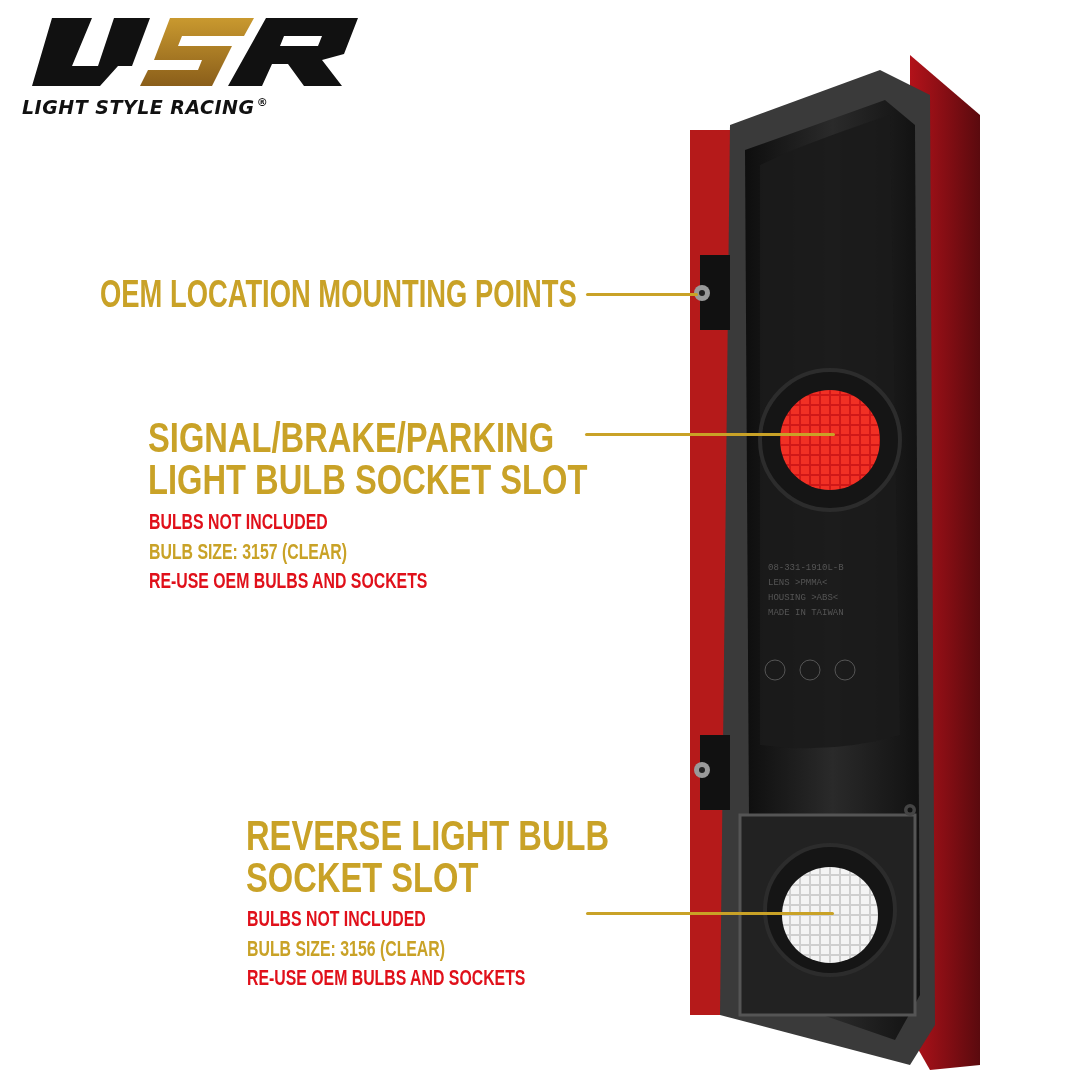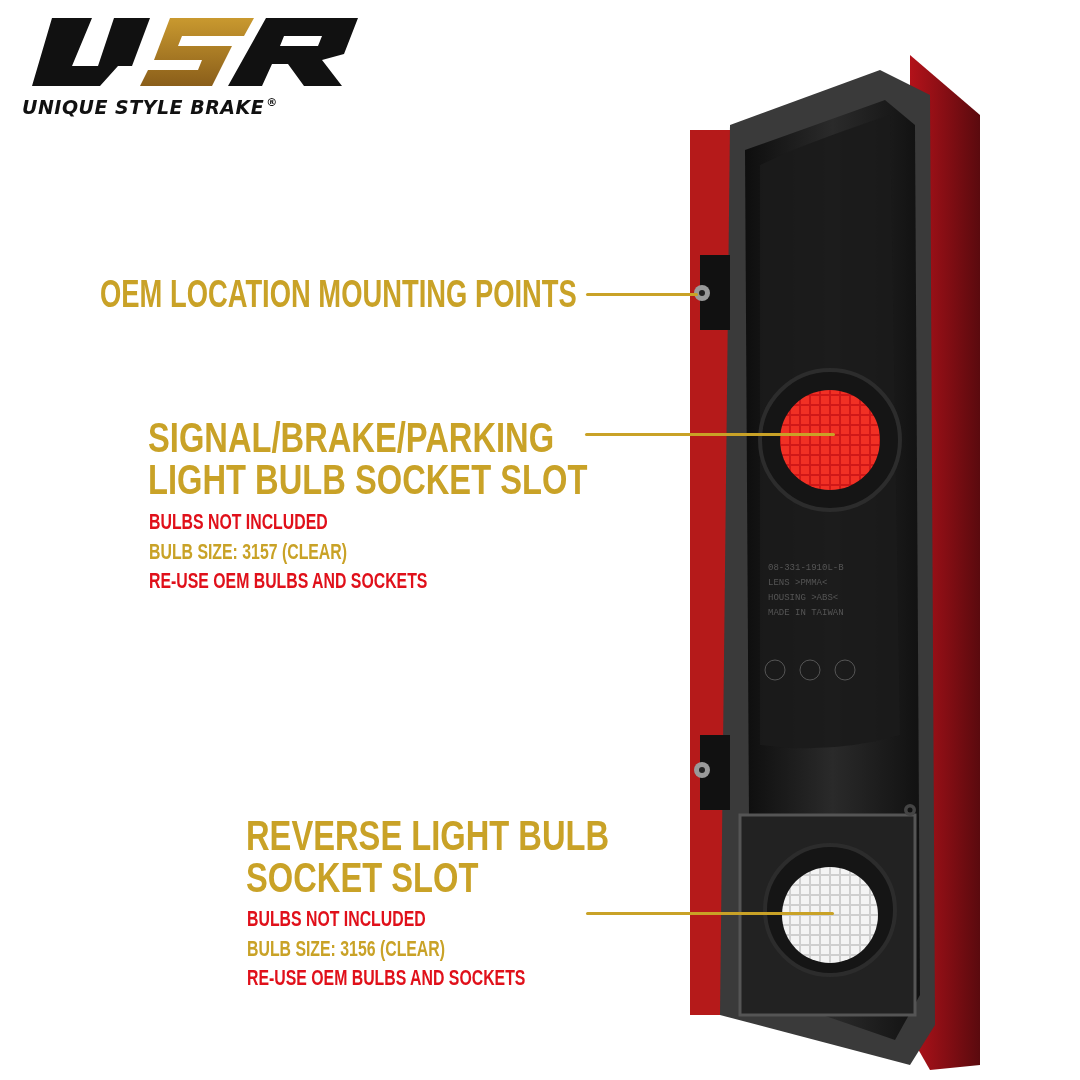--- a/index.html
+++ b/index.html
@@ -35,21 +35,21 @@
 
     <polygon points="30,4 70,4 50,52 96,52 78,72 10,72" fill="#111"></polygon>
     <polygon points="92,4 128,4 110,52 76,52" fill="#111"></polygon>
 
     <polygon points="148,4 232,4 222,22 160,22 156,32 210,32 190,72 118,72 126,56 176,56 180,46 132,46" fill="url(#g)"></polygon>
 
     <polygon points="244,4 336,4 322,40 300,46 320,72 282,72 266,50 250,50 240,72 206,72" fill="#111"></polygon>
     <polygon points="262,22 300,22 296,32 258,32" fill="#fff"></polygon>
   </svg>
   <div class="logo-sub">
-    <span>UNIQUE STYLE BRAKE</span><span class="logo-reg">®</span>
+    <span>LIGHT STYLE RACING</span><span class="logo-reg">®</span>
   </div>
 </div>
 
 <svg class="product" viewBox="0 0 340 1020">
   <defs>
     <linearGradient id="redlens" x1="0" y1="0" x2="1" y2="0">
       <stop offset="0" stop-color="#b3121a"></stop>
       <stop offset="1" stop-color="#5a0a0e"></stop>
     </linearGradient>
     <linearGradient id="housing" x1="0" y1="0" x2="1" y2="0">

